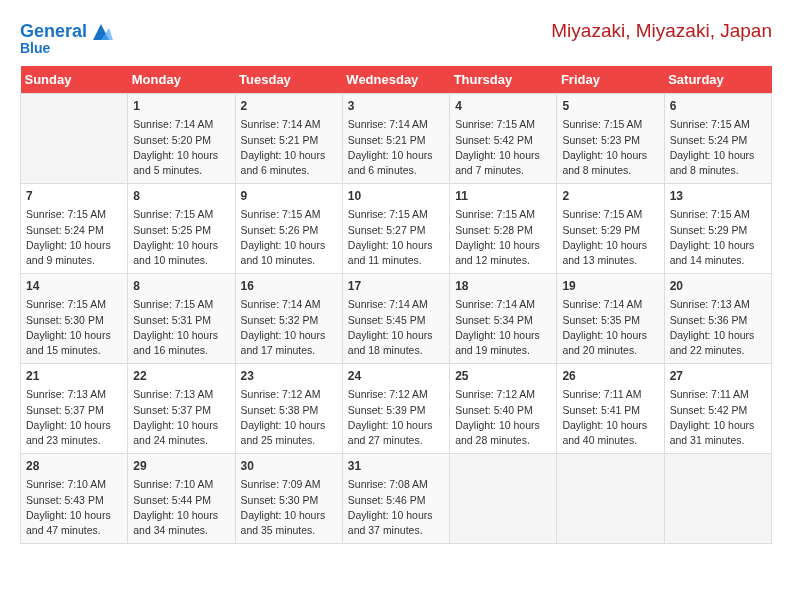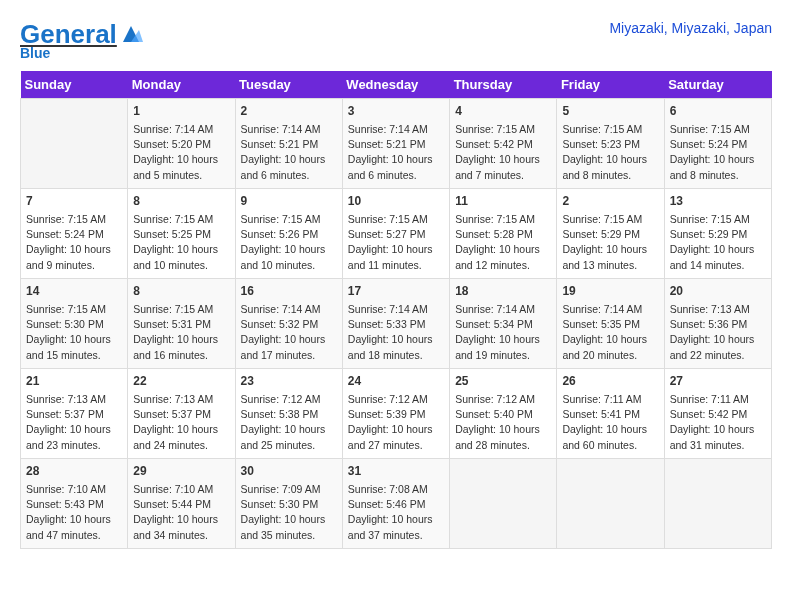--- a/index.html
+++ b/index.html
@@ -14,54 +14,53 @@
       display: flex;
       justify-content: space-between;
       align-items: flex-start;
       margin-bottom: 10px;
     }
     .logo {
       display: flex;
       align-items: center;
     }
     .logo-text {
-      font-size: 26px;
+      font-size: 18px;
       font-weight: bold;
       color: #333;
       line-height: 1.1;
-      text-decoration: underline;
     }
     .logo-text span {
       color: #1a73c8;
     }
     .logo-icon {
       width: 24px;
       height: 24px;
       margin-left: 2px;
     }
     .title-block {
       text-align: right;
     }
     .month-title {
       font-size: 36px;
       font-weight: bold;
       color: #333;
       line-height: 1.1;
     }
     .location {
-      font-size: 14px;
-      color: #1d4ed8;
+      font-size: 19px;
+      color: #b91c1c;
     }
     table {
       width: 100%;
       border-collapse: collapse;
       font-size: 11px;
     }
     thead tr th {
-      background-color: #6d28d9;
+      background-color: #ef4444;
       color: #fff;
       padding: 6px 4px;
       text-align: left;
       font-size: 13px;
       font-weight: bold;
     }
     tbody tr {
       vertical-align: top;
     }
     tbody tr td {
@@ -239,21 +238,21 @@
         <td>
           <span class="day-number">16</span>
           <div>Sunrise: 7:14 AM</div>
           <div>Sunset: 5:32 PM</div>
           <div>Daylight: 10 hours</div>
           <div>and 17 minutes.</div>
         </td>
         <td>
           <span class="day-number">17</span>
           <div>Sunrise: 7:14 AM</div>
-          <div>Sunset: 5:33 PM</div>
+          <div>Sunset: 5:45 PM</div>
           <div>Daylight: 10 hours</div>
           <div>and 18 minutes.</div>
         </td>
         <td>
           <span class="day-number">18</span>
           <div>Sunrise: 7:14 AM</div>
           <div>Sunset: 5:34 PM</div>
           <div>Daylight: 10 hours</div>
           <div>and 19 minutes.</div>
         </td>
@@ -306,21 +305,21 @@
           <div>Sunrise: 7:12 AM</div>
           <div>Sunset: 5:40 PM</div>
           <div>Daylight: 10 hours</div>
           <div>and 28 minutes.</div>
         </td>
         <td>
           <span class="day-number">26</span>
           <div>Sunrise: 7:11 AM</div>
           <div>Sunset: 5:41 PM</div>
           <div>Daylight: 10 hours</div>
-          <div>and 60 minutes.</div>
+          <div>and 40 minutes.</div>
         </td>
         <td>
           <span class="day-number">27</span>
           <div>Sunrise: 7:11 AM</div>
           <div>Sunset: 5:42 PM</div>
           <div>Daylight: 10 hours</div>
           <div>and 31 minutes.</div>
         </td>
       </tr>
       <tr>

